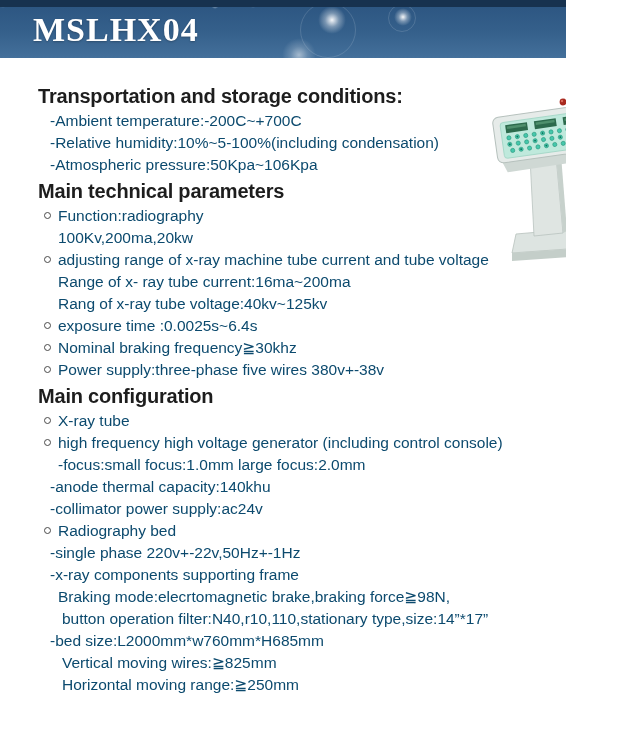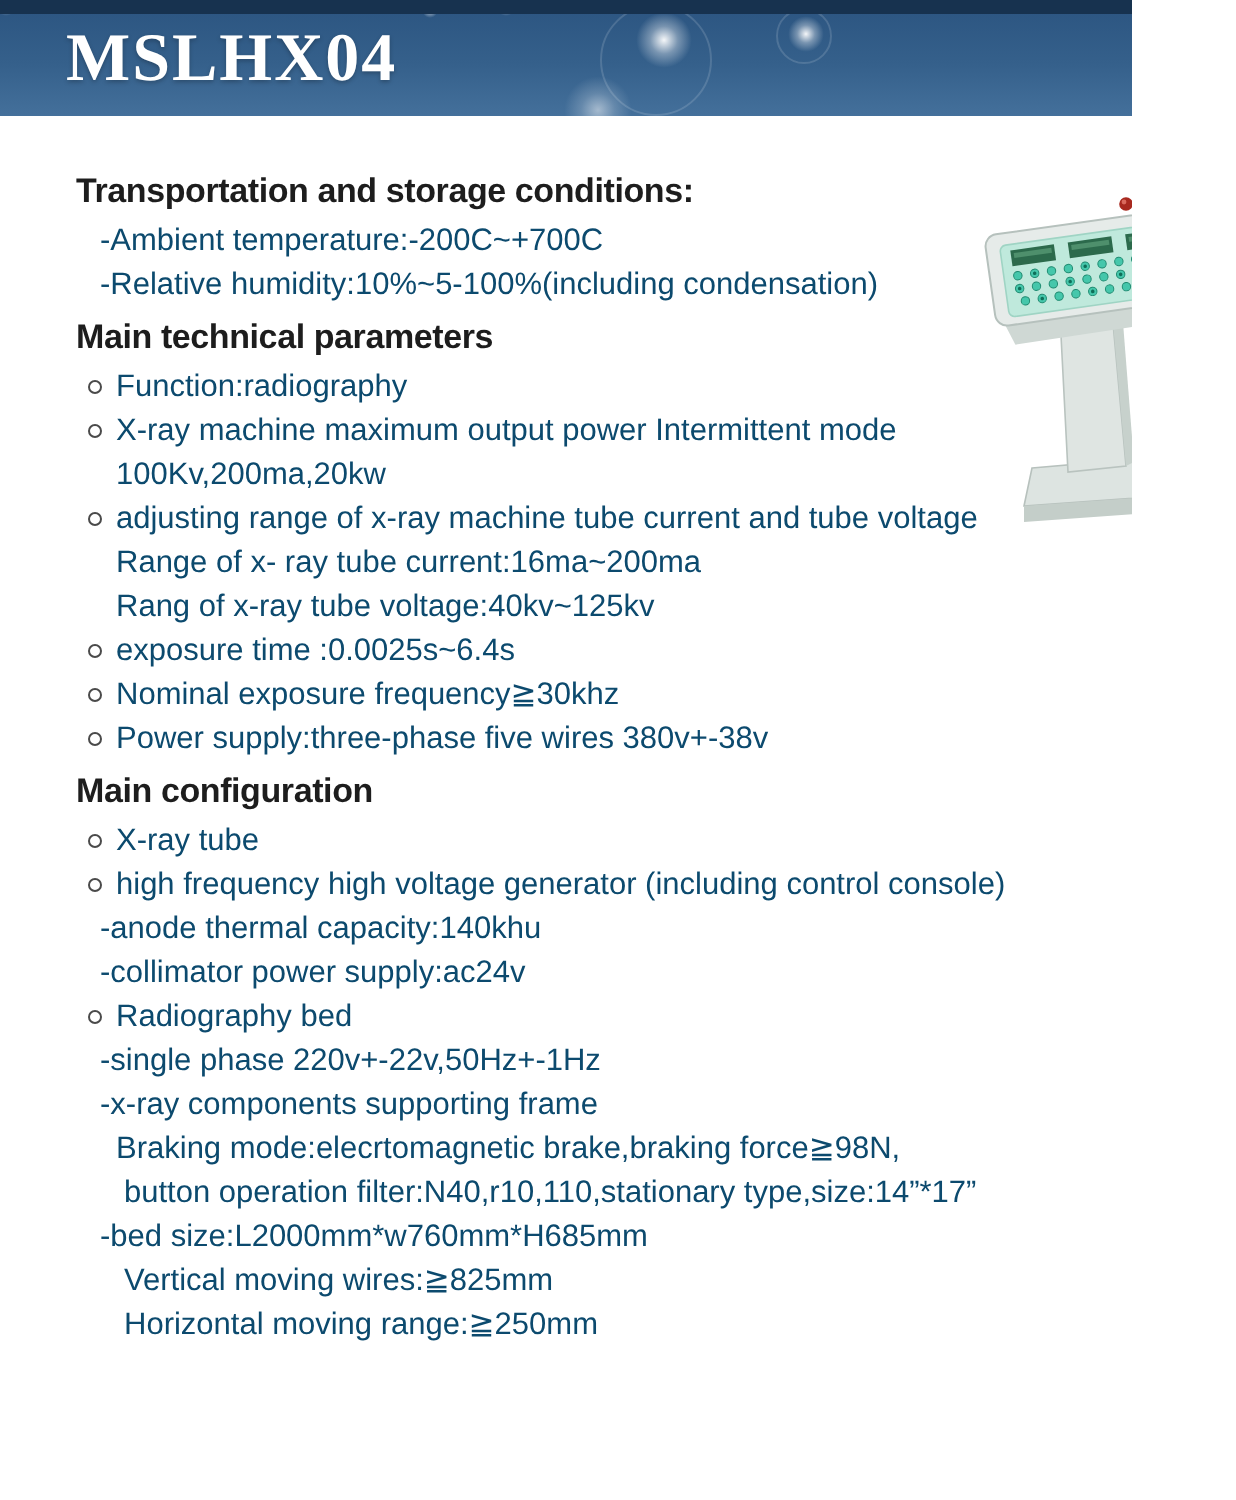--- a/index.html
+++ b/index.html
@@ -57,21 +57,21 @@
   .bokeh-ring.r1 { left: 300px; top: 2px;  width: 56px; height: 56px; }
   .bokeh-ring.r2 { left: 388px; top: 4px;  width: 28px; height: 28px; }
 
   
   .content {
     position: absolute; top: 84px; left: 38px;
     width: 565px;
   }
   .sec-heading {
     margin: 0 0 2px 0;
-    font-size: 17px;
+    font-size: 20px;
     line-height: 24px;
     font-weight: 700;
     color: #1d1d1d;
     letter-spacing: -0.2px;
   }
   .sec-heading:not(:first-child) { margin-top: 3px; }
   .line {
     position: relative;
     font-size: 15.5px;
     line-height: 22px;
@@ -113,33 +113,34 @@
     <div class="bokeh-ring r2"></div>
     <div class="banner-stripe"></div>
     <h1 class="banner-title">MSLHX04</h1>
   </header>
 
   <main class="content">
     <div id="sections">
         <h2 class="sec-heading">Transportation and storage conditions:</h2>
         <div class="line i1">-Ambient temperature:-200C~+700C</div>
         <div class="line i1">-Relative humidity:10%~5-100%(including condensation)</div>
+        <div class="line i1">-Atmospheric pressure:50Kpa~106Kpa</div>
         <h2 class="sec-heading">Main technical parameters</h2>
         <div class="line bullet">Function:radiography</div>
-        <div class="line bullet">X-ray machine maximum output power Intermittent mode</div>
         <div class="line i2">100Kv,200ma,20kw</div>
         <div class="line bullet">adjusting range of x-ray machine tube current and tube voltage</div>
         <div class="line i2">Range of x- ray tube current:16ma~200ma</div>
         <div class="line i2">Rang of x-ray tube voltage:40kv~125kv</div>
         <div class="line bullet">exposure time :0.0025s~6.4s</div>
-        <div class="line bullet">Nominal exposure frequency≧30khz</div>
+        <div class="line bullet">Nominal braking frequency≧30khz</div>
         <div class="line bullet">Power supply:three-phase five wires 380v+-38v</div>
         <h2 class="sec-heading">Main configuration</h2>
         <div class="line bullet">X-ray tube</div>
         <div class="line bullet">high frequency high voltage generator (including control console)</div>
+        <div class="line i2">-focus:small focus:1.0mm large focus:2.0mm</div>
         <div class="line i1">-anode thermal capacity:140khu</div>
         <div class="line i1">-collimator power supply:ac24v</div>
         <div class="line bullet">Radiography bed</div>
         <div class="line i1">-single phase 220v+-22v,50Hz+-1Hz</div>
         <div class="line i1">-x-ray components supporting frame</div>
         <div class="line i2">Braking mode:elecrtomagnetic brake,braking force≧98N,</div>
         <div class="line i3">button operation filter:N40,r10,110,stationary type,size:14”*17”</div>
         <div class="line i1">-bed size:L2000mm*w760mm*H685mm</div>
         <div class="line i3">Vertical moving wires:≧825mm</div>
         <div class="line i3">Horizontal moving range:≧250mm</div>

